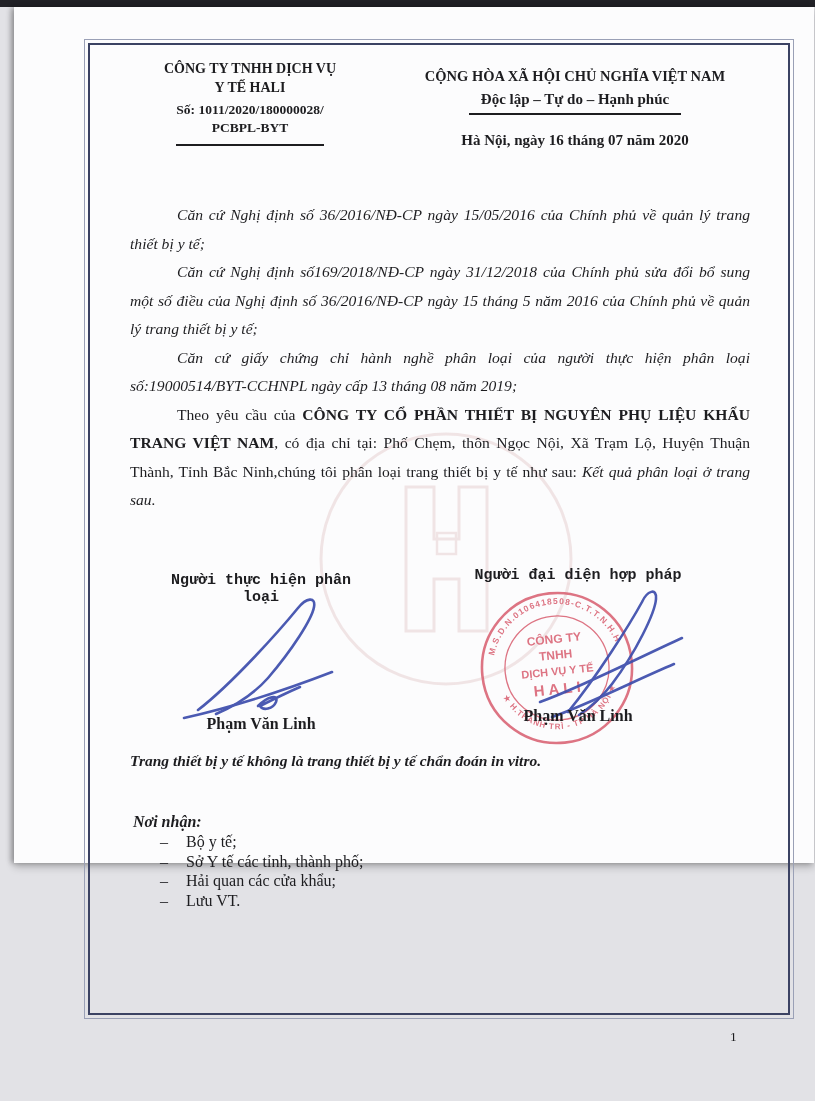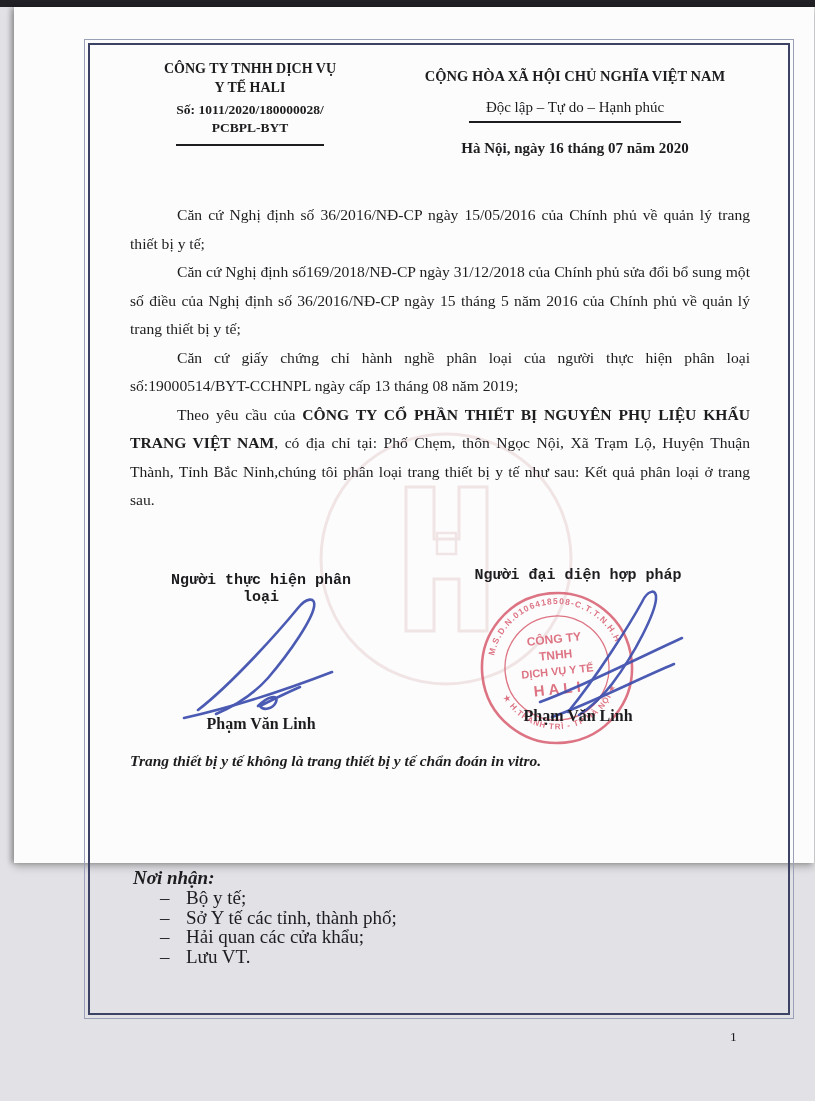--- a/index.html
+++ b/index.html
@@ -4,31 +4,31 @@
 <style>
   html,body{margin:0;padding:0;}
   .screen{position:relative;width:815px;height:1101px;background:#e2e2e6;overflow:hidden;
           font-family:"Liberation Serif",serif;color:#1d1d20;}
   .scan-top{position:absolute;left:0;top:0;width:815px;height:7px;background:#212126;}
   .page{position:absolute;left:14px;top:7px;width:800px;height:856px;background:#fcfcfd;
         box-shadow:-3px 0 5px rgba(0,0,0,.28),0 4px 8px rgba(0,0,0,.22);}
   .frame{position:absolute;left:74px;top:36px;width:698px;height:968px;
          border:2.5px solid #3b4263;outline:1px solid #9aa0b6;outline-offset:3px;z-index:2;}
   .b{font-weight:bold;}
-  .it{}
+  .it{font-style:italic;}
   
   .hdr-left{position:absolute;left:120px;top:52px;width:232px;text-align:center;z-index:3;}
   .hdr-left .l1{font-weight:bold;font-size:14px;line-height:19px;}
   .hdr-left .l2{font-weight:bold;font-size:13.5px;line-height:18px;margin-top:4px;}
   .hdr-left .l3{font-weight:bold;font-size:13.5px;line-height:18px;}
   .rule{height:2px;background:#1d1d20;}
   .rule-left{width:148px;margin:7px auto 0;}
   .hdr-right{position:absolute;left:365px;top:60px;width:392px;text-align:center;z-index:3;}
   .hdr-right .l1{font-weight:bold;font-size:14.5px;line-height:19px;}
-  .hdr-right .l2{font-weight:normal;font-size:15px;line-height:19px;margin-top:12px;}
+  .hdr-right .l2{font-weight:bold;font-size:15px;line-height:19px;margin-top:4px;}
   .rule-right{width:212px;margin:4px auto 0;}
   .dateline{font-weight:bold;font-size:15px;margin-top:17px;}
   
   .doc-title{position:absolute;left:74px;top:165px;width:700px;text-align:center;
              font-weight:bold;font-size:17.5px;letter-spacing:.4px;z-index:3;}
   
   .body-text{position:absolute;left:116px;top:194px;width:620px;font-size:15.6px;
              line-height:28.5px;text-align:justify;z-index:3;}
   .body-text p{margin:0;text-indent:47px;}
   
@@ -38,21 +38,21 @@
   .sig{position:absolute;z-index:5;}
   .sig-left{left:166px;top:585px;}
   .sig-right{left:520px;top:573px;}
   .stamp{position:absolute;left:462px;top:580px;z-index:4;}
   .name{position:absolute;font-weight:bold;font-size:16px;text-align:center;z-index:5;}
   .name-left{left:136px;top:708px;width:222px;}
   .name-right{left:450px;top:700px;width:228px;}
   .invitro{position:absolute;left:116px;top:745px;width:620px;font-weight:bold;
            font-style:italic;font-size:15.5px;z-index:3;}
   
-  .recipients{position:absolute;left:119px;top:861px;width:400px;font-size:19px;z-index:3;}
+  .recipients{position:absolute;left:119px;top:805px;width:400px;font-size:16px;z-index:3;}
   .rec-label{font-weight:bold;font-style:italic;line-height:20px;}
   .rec-item{line-height:19.5px;padding-left:27px;}
   .rec-item .dash{display:inline-block;width:26px;}
   .page-num{position:absolute;left:716px;top:1022px;font-size:13.5px;z-index:3;}
   .watermark{position:absolute;left:300px;top:420px;z-index:1;opacity:.32;}
 </style>
 </head>
 <body>
 
 <div class="screen">

